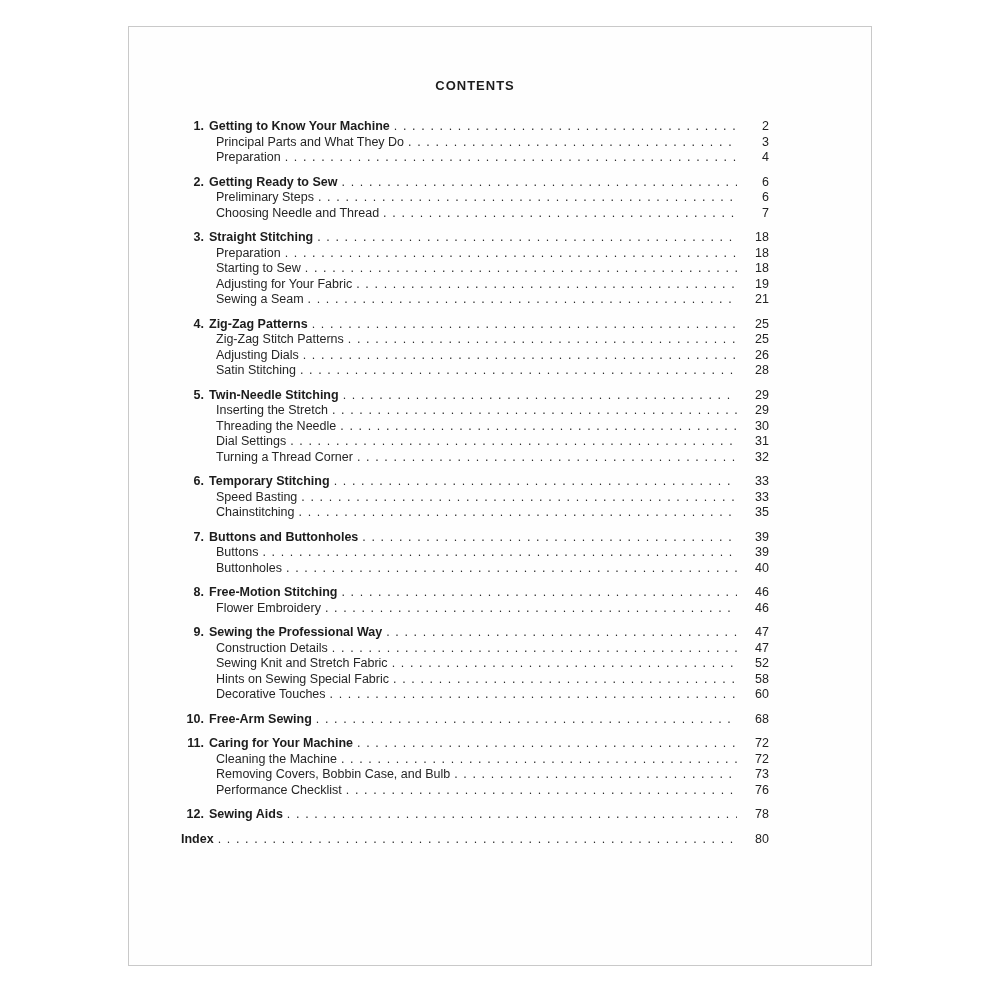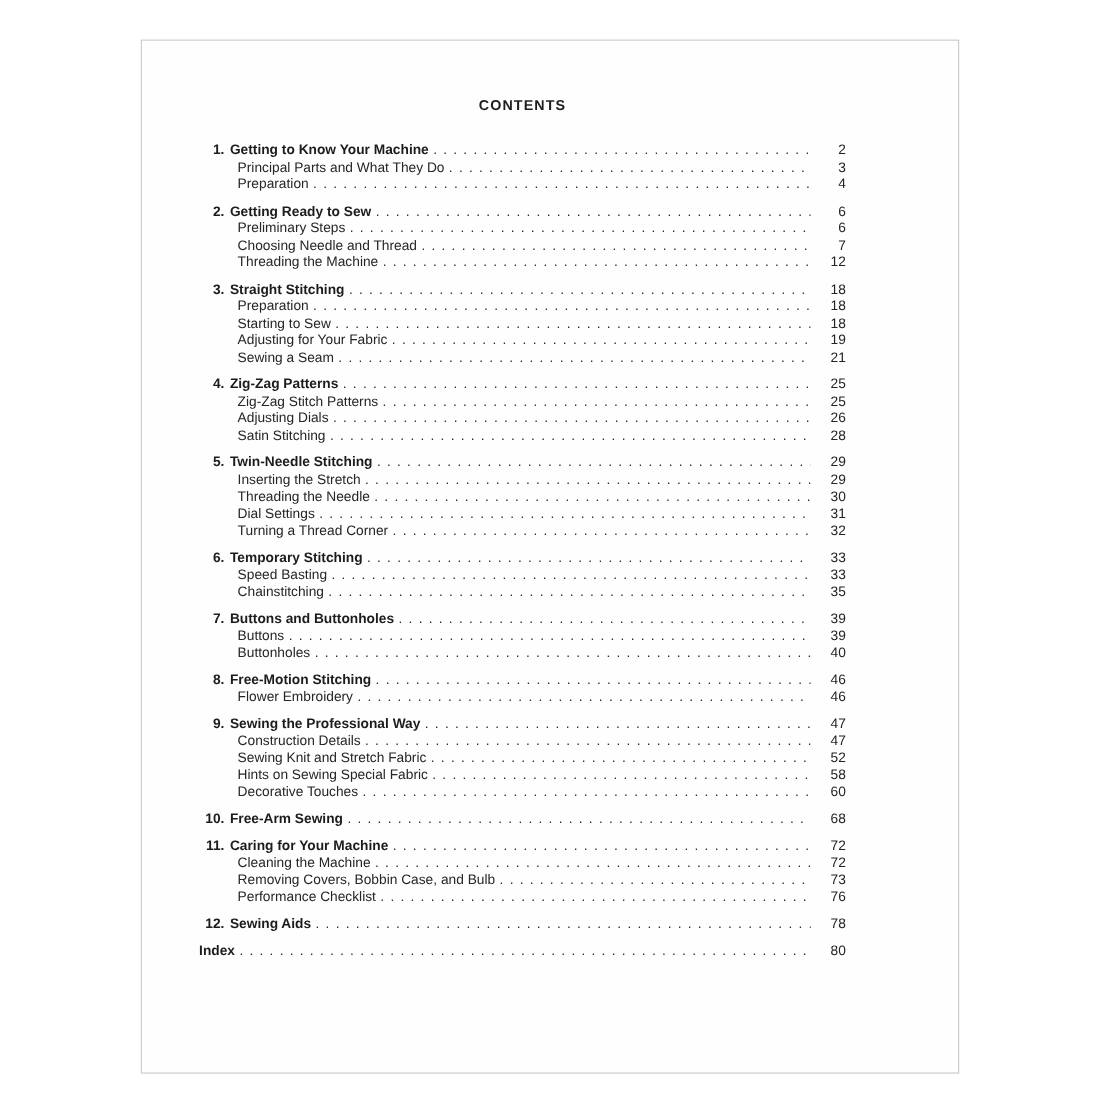--- a/index.html
+++ b/index.html
@@ -12,21 +12,21 @@
   }
   .canvas {
     position: relative;
     width: 1000px;
     height: 1000px;
     background: #ffffff;
   }
   .sheet {
     position: absolute;
     left: 128px;
-    top: 36px;
+    top: 26px;
     width: 744px;
     height: 940px;
     background: #fefefe;
     border: 1px solid #c9c9c9;
     box-sizing: border-box;
     overflow: hidden;
   }
   .content {
     margin-left: 52px;
     width: 588px;
@@ -137,25 +137,20 @@
             <div class="row sub">
               <span class="title">Preliminary Steps</span>
               <span class="dots"></span>
               <span class="page">6</span>
             </div>
             <div class="row sub">
               <span class="title">Choosing Needle and Thread</span>
               <span class="dots"></span>
               <span class="page">7</span>
             </div>
-            <div class="row sub">
-              <span class="title">Threading the Machine</span>
-              <span class="dots"></span>
-              <span class="page">12</span>
-            </div>
           </div>
           <div class="section">
             <div class="row chapter">
               <span class="num">3.</span>
               <span class="gap"></span>
               <span class="title">Straight Stitching</span>
               <span class="dots"></span>
               <span class="page">18</span>
             </div>
             <div class="row sub">

